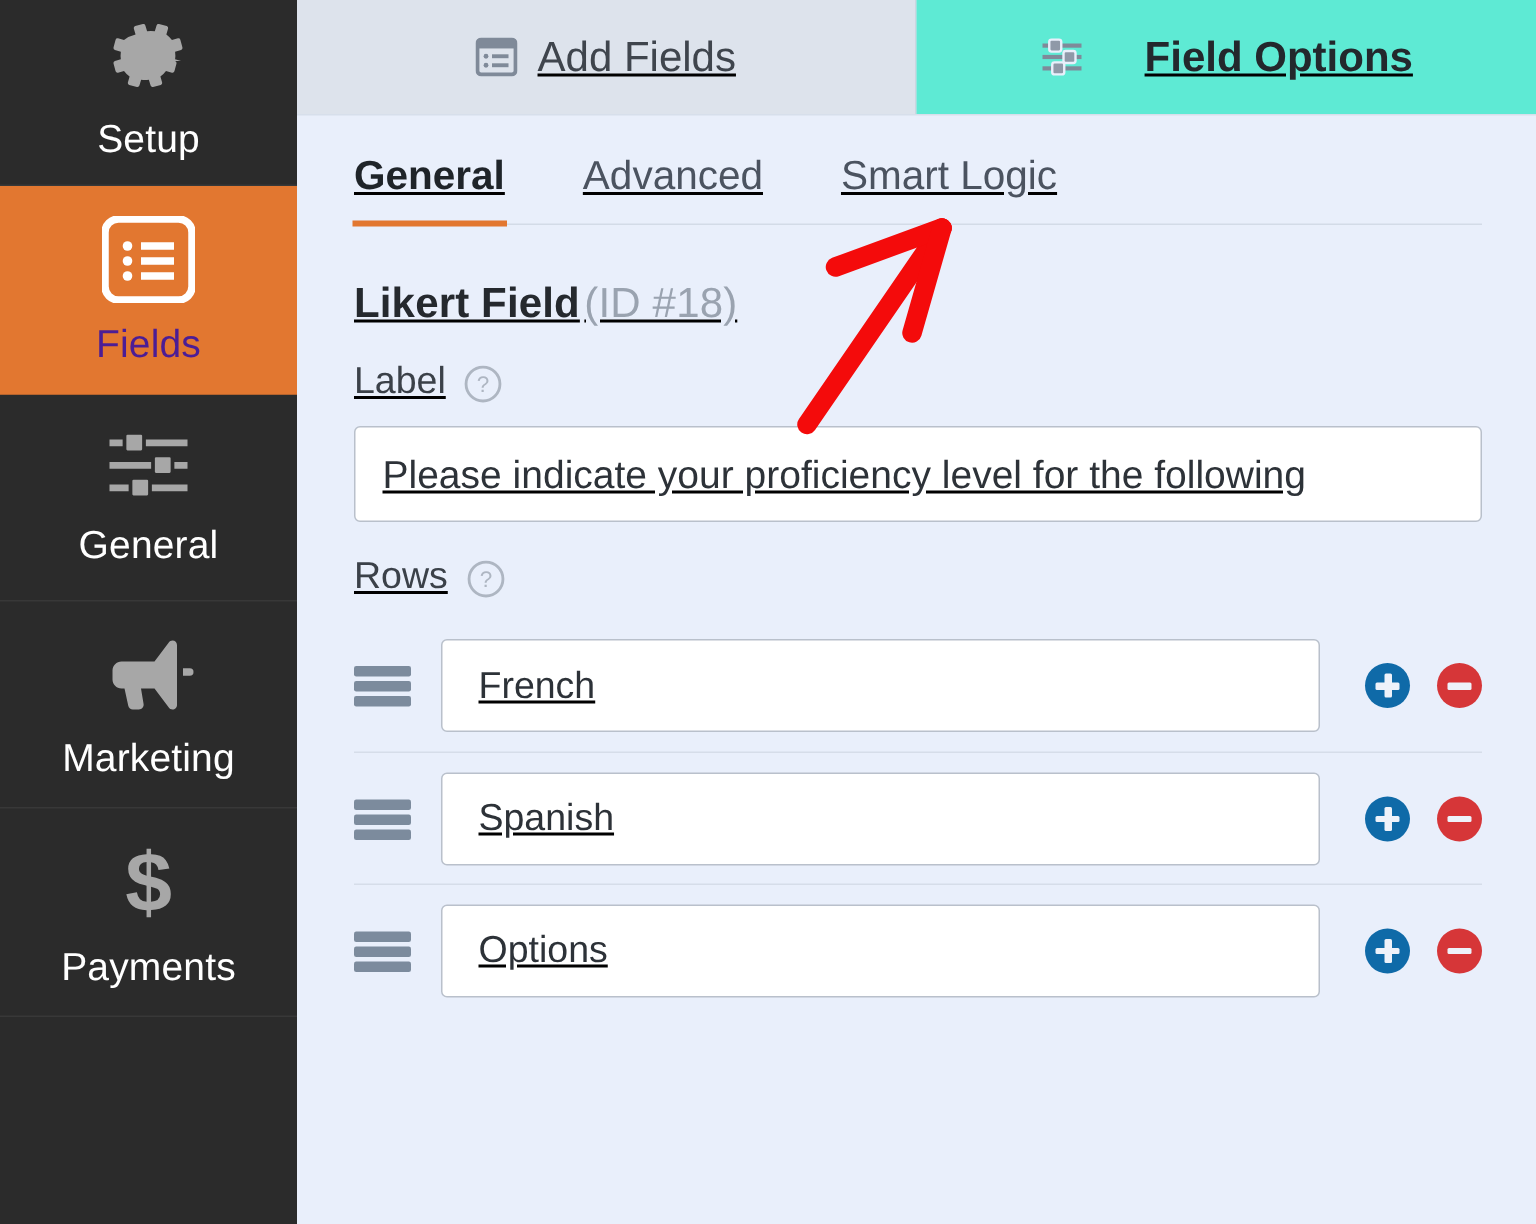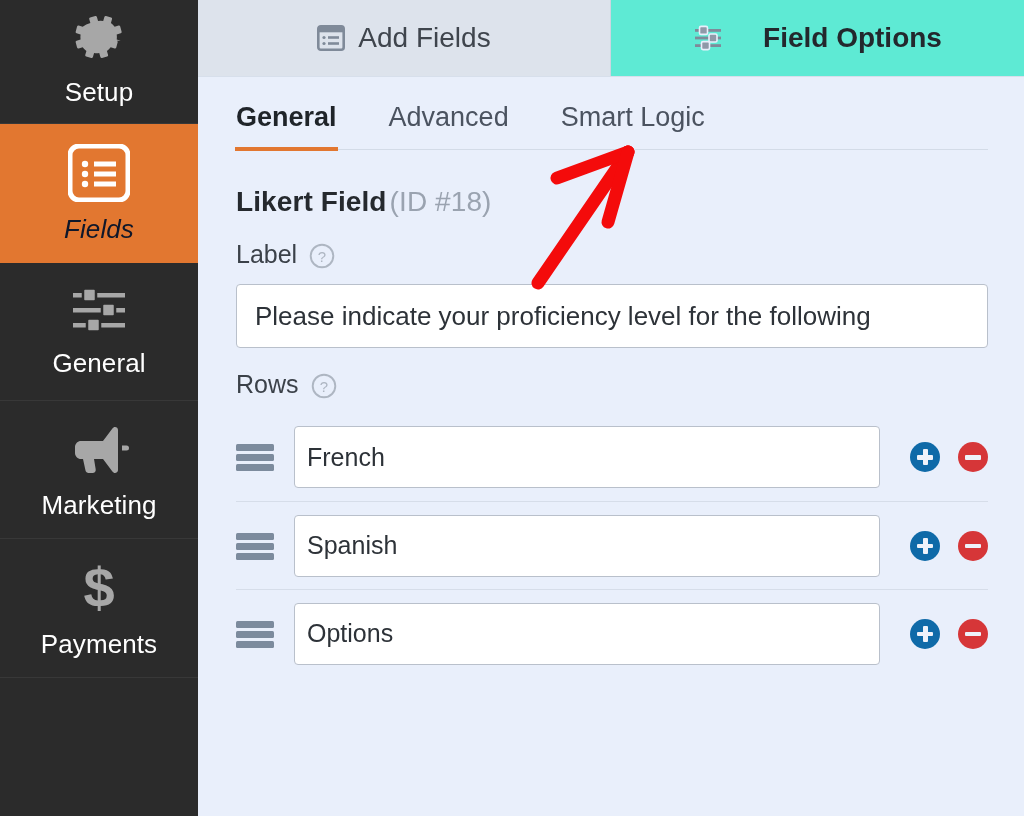--- a/index.html
+++ b/index.html
@@ -52,32 +52,33 @@
     display: block;
     margin-bottom: 14px;
     line-height: 0;
   }
   .nav-label {
     font-size: 26px;
     line-height: 1;
     letter-spacing: .1px;
     color: #ffffff;
   }
-  .nav-item.active .nav-label { color: #0f172a; font-style: italic; }
+  .nav-item.active .nav-label { color: #4c1d95; }
   .nav-filler { flex: 1 1 auto; border-bottom: none; }
 
   
   .main {
     flex: 1 1 auto;
     height: 728px;
     background: #e9effb;
     display: flex;
     flex-direction: column;
     position: relative;
     min-width: 0;
+    text-decoration: underline;
   }
 
   .toptabs {
     height: 77px;
     flex: 0 0 77px;
     display: flex;
     border-bottom: 1px solid #d7dfeb;
     box-sizing: border-box;
   }
   .toptab {
@@ -199,21 +200,21 @@
   }
   .row-input {
     flex: 1 1 auto;
     height: 62px;
     background: #ffffff;
     border: 1px solid #b9c0cb;
     border-radius: 4px;
     box-sizing: border-box;
     display: flex;
     align-items: center;
-    padding: 0 12px;
+    padding: 0 24px;
     font-size: 25px;
     color: #2d3238;
     min-width: 0;
   }
   .row-actions {
     display: flex;
     align-items: center;
     gap: 18px;
     margin-left: 30px;
     flex: 0 0 auto;

